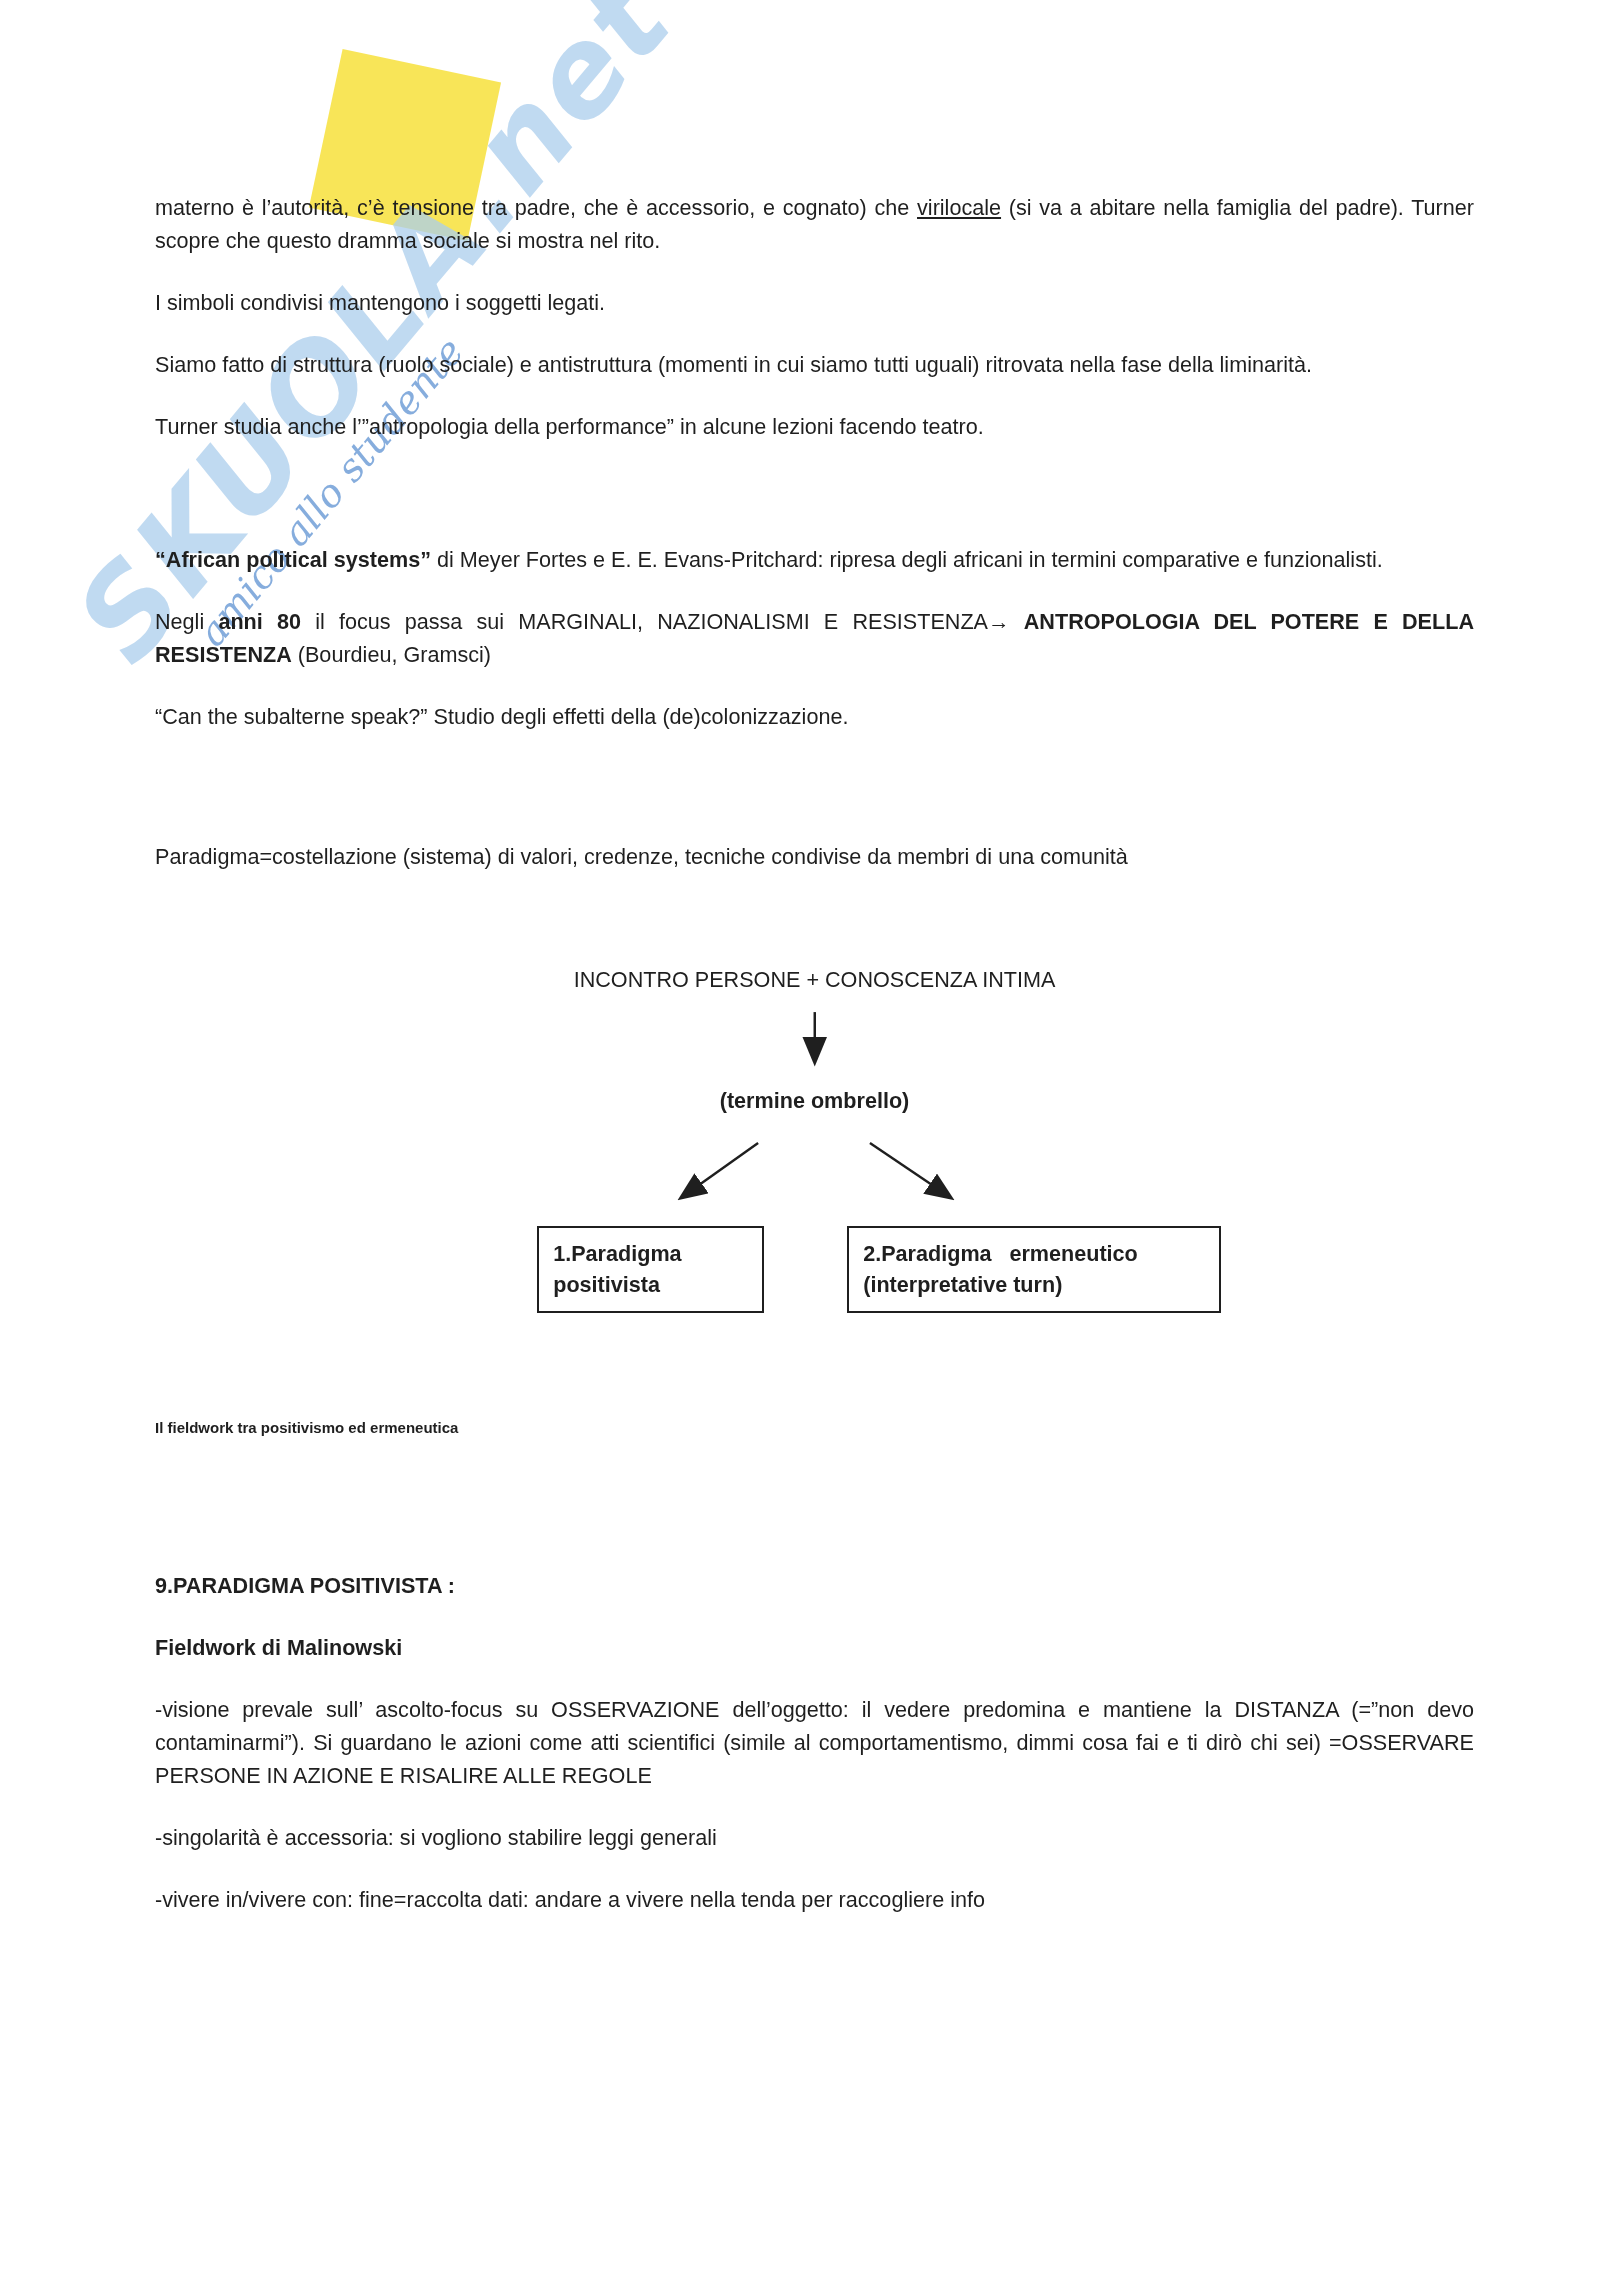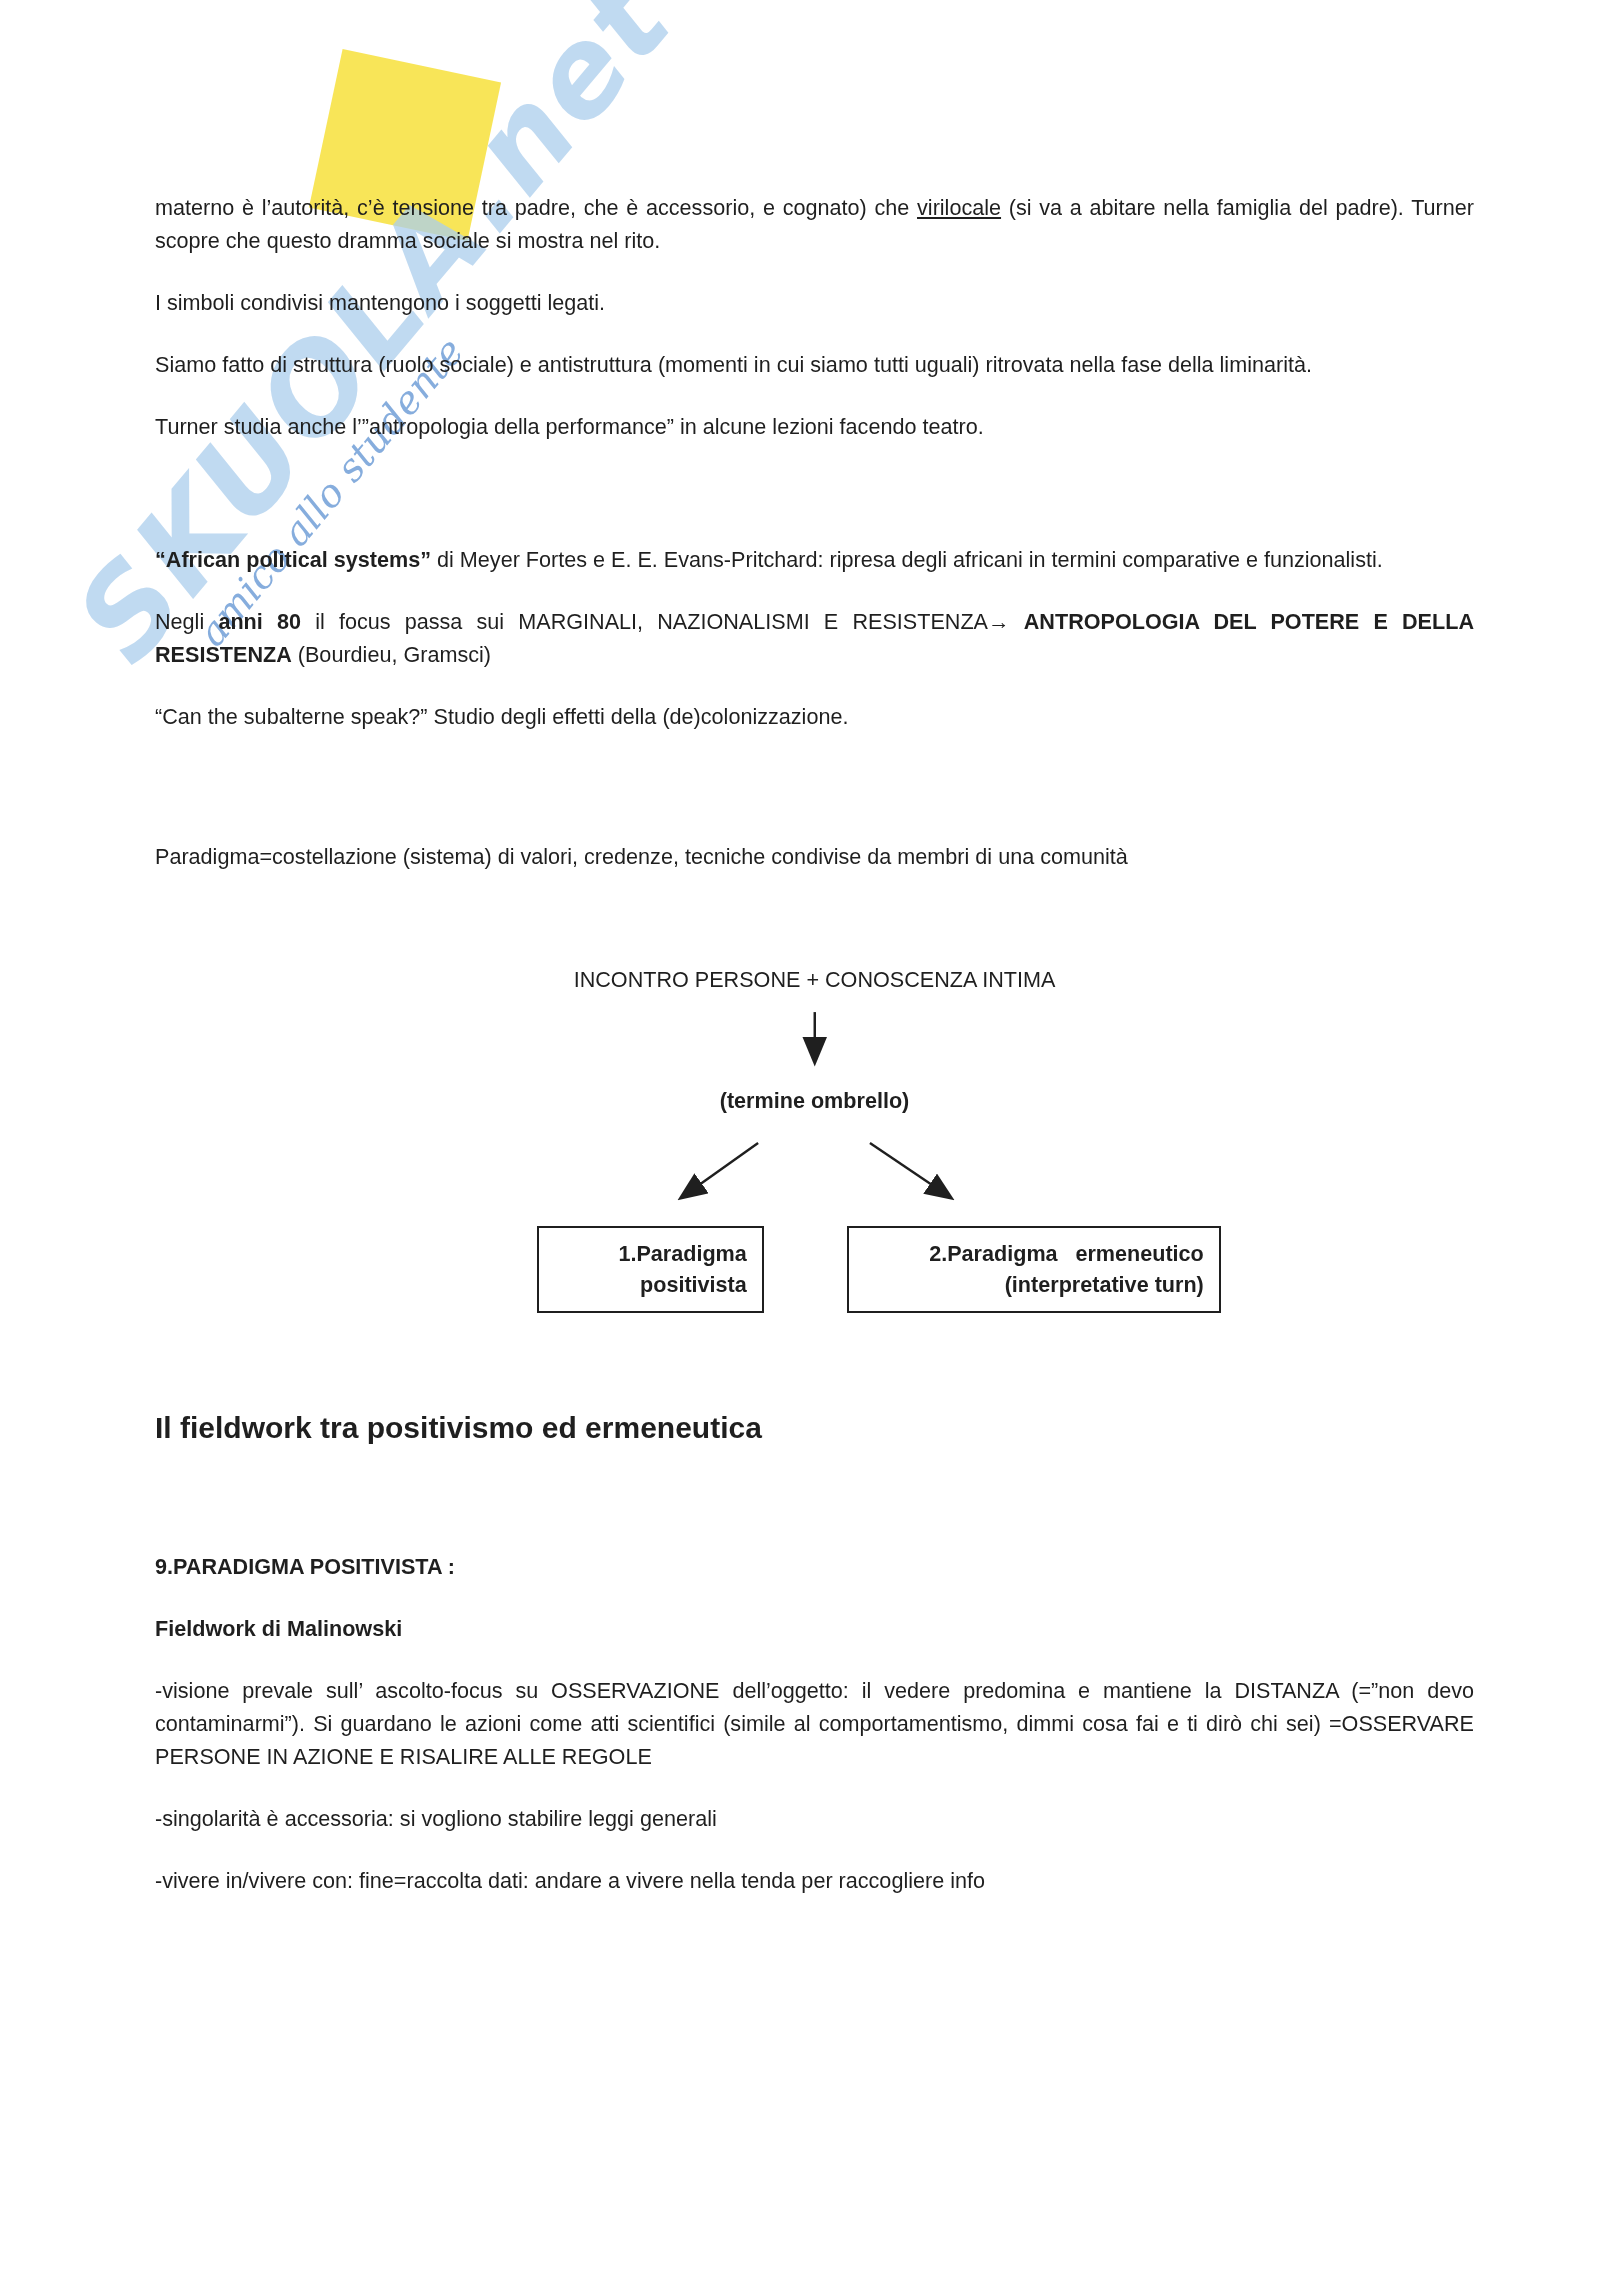--- a/index.html
+++ b/index.html
@@ -25,32 +25,32 @@
   .sp-72 { height:71px; }
   .sp-80 { height:78px; }
   .sp-62 { height:61px; }
   .sp-100 { height:98px; }
   .sp-85 { height:83px; }
   .diagram-label { text-align:center; line-height:33px; margin-bottom:13.7px; }
   .arrow-row { text-align:center; margin-bottom:11.8px; line-height:0; }
   .boxes-row {
     display:flex; justify-content:center; gap:83px;
     transform:translateX(64px);
-    margin-top:17.6px; margin-bottom:0;text-align:right;
+    margin-top:17.6px; margin-bottom:0;
   }
   .dbox {
     border:2px solid #1f1f1f;
     padding:10.8px 14.7px;
     font-weight:bold;
     line-height:31px;
   }
   .dbox-1 { width:227px; }
   .dbox-2 { width:374px; }
   .dbox-2 .jline { word-spacing:11.8px; }
-  .heading { font-weight:bold; font-size:30px; line-height:33px; margin-bottom:23px; }
+  .heading { font-weight:bold; font-size:15px; line-height:33px; margin-bottom:42px; }
   .subhead { font-weight:bold; line-height:33px; margin-bottom:29px; }
 
   
   .watermark {
     position:absolute; left:9.8px; top:9.8px; width:608px; height:686px;
     z-index:1; pointer-events:none;
   }
   .wm-diamond {
     position:absolute; left:314px; top:54px; width:162px; height:162px;
     background:rgba(247,227,74,0.92);

